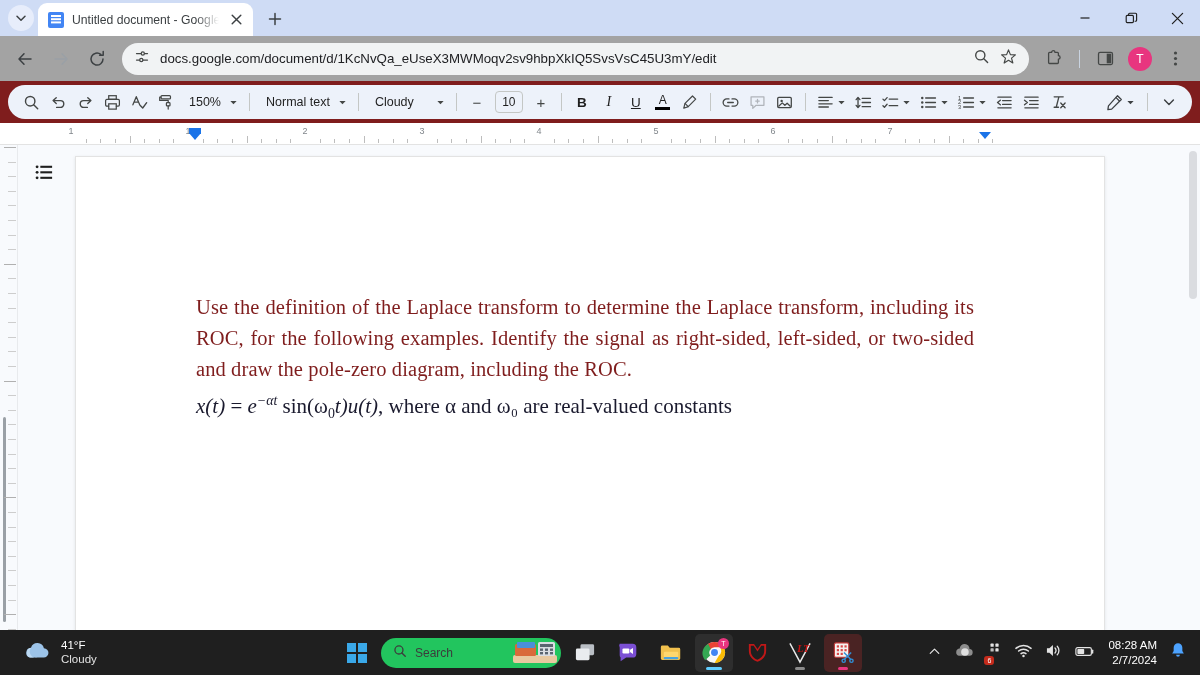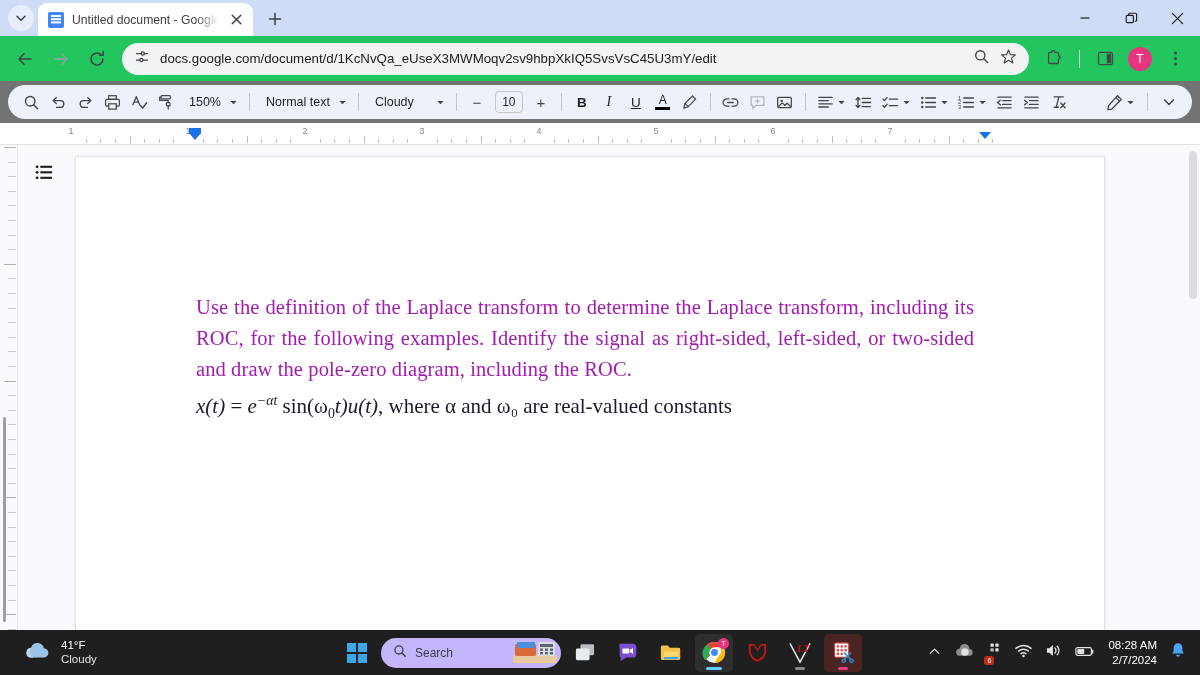--- a/index.html
+++ b/index.html
@@ -54,21 +54,21 @@
   }
   .wincontrols {
     position: absolute; right: 0; top: 0; height: 36px;
     display: flex; align-items: center;
   }
   .wc { width: 46px; height: 36px; display: flex; align-items: center; justify-content: center; cursor: pointer; }
 
   
   .omnibar {
     position: absolute; top: 36px; left: 0; width: 1200px; height: 45px;
-    background: #22c55e; display: flex; align-items: center; gap: 2px;
+    background: #a3a3a3; display: flex; align-items: center; gap: 2px;
     padding: 0 8px;
   }
   .navbtn {
     width: 34px; height: 34px; border-radius: 50%;
     display: flex; align-items: center; justify-content: center;
     cursor: pointer; flex: 0 0 34px;
   }
   .urlbox {
     flex: 1; height: 32px; background: #f1f3f4; border-radius: 16px;
     display: flex; align-items: center; padding: 0 6px 0 12px;
@@ -83,21 +83,21 @@
   .vdiv { width: 1px; height: 18px; background: #c9d3e0; margin: 0 6px; }
   .avatar {
     width: 24px; height: 24px; border-radius: 50%; background: #e8357f;
     color: #fff; font-size: 12px; display: flex; align-items: center;
     justify-content: center; cursor: pointer; margin: 0 4px;
   }
 
   
   .docs-toolbar-wrap {
     position: absolute; top: 81px; left: 0; width: 1200px; height: 42px;
-    background: #737373; display: flex; align-items: center; padding: 0 8px;
+    background: #7f1d1d; display: flex; align-items: center; padding: 0 8px;
   }
   .docs-toolbar {
     flex: 1; height: 34px; background: #edf2fa; border-radius: 18px;
     display: flex; align-items: center; padding: 0 10px; gap: 1px;
   }
   .tb {
     min-width: 26px; height: 26px; border-radius: 4px;
     display: flex; align-items: center; justify-content: center;
     cursor: pointer; color: #444746; padding: 0 2px;
   }
@@ -163,21 +163,21 @@
     background: #fff; border: 1px solid #e3e3e3; border-bottom: none;
     box-shadow: 0 1px 3px rgba(60,64,67,.12);
   }
   .doc-content {
     position: absolute; left: 120px; top: 135px; width: 778px;
     font-family: "Liberation Serif", "DejaVu Serif", serif;
     color: #202124;
   }
   .para {
     font-size: 20.5px; line-height: 31px; text-align: justify;
-    color: #a21caf; letter-spacing: .1px;
+    color: #7f1d1d; letter-spacing: .1px;
   }
   .eq {
     font-size: 21px; line-height: 42px; color: #1a1a2e;
     white-space: nowrap;
   }
   .eq-first { margin-top: 38px; }
   .mi { font-style: italic; }
   .sup { font-size: .66em; vertical-align: super; line-height: 0; }
   .sub { font-size: .66em; vertical-align: sub; line-height: 0; }
   .scrollbar-track {
@@ -203,21 +203,21 @@
   .weather-cond { font-size: 11.5px; color: #e3e3e3; }
   .tb-center {
     position: absolute; left: 50%; transform: translateX(-50%);
     display: flex; align-items: center; gap: 5px;
   }
   .start-btn {
     width: 38px; height: 38px; display: flex; align-items: center;
     justify-content: center; border-radius: 5px; cursor: pointer;
   }
   .searchbox {
-    width: 180px; height: 30px; background: #c4b5fd; border-radius: 15px;
+    width: 180px; height: 30px; background: #22c55e; border-radius: 15px;
     display: flex; align-items: center; padding: 0 4px 0 12px; gap: 8px;
     cursor: pointer; position: relative; overflow: hidden;
   }
   .search-label { font-size: 12px; color: #3c3c3c; flex: 1; }
   .tbapp {
     width: 38px; height: 38px; border-radius: 5px; display: flex;
     align-items: center; justify-content: center; cursor: pointer;
     position: relative;
   }
   .tbapp.active { background: #2e2e2e; }

